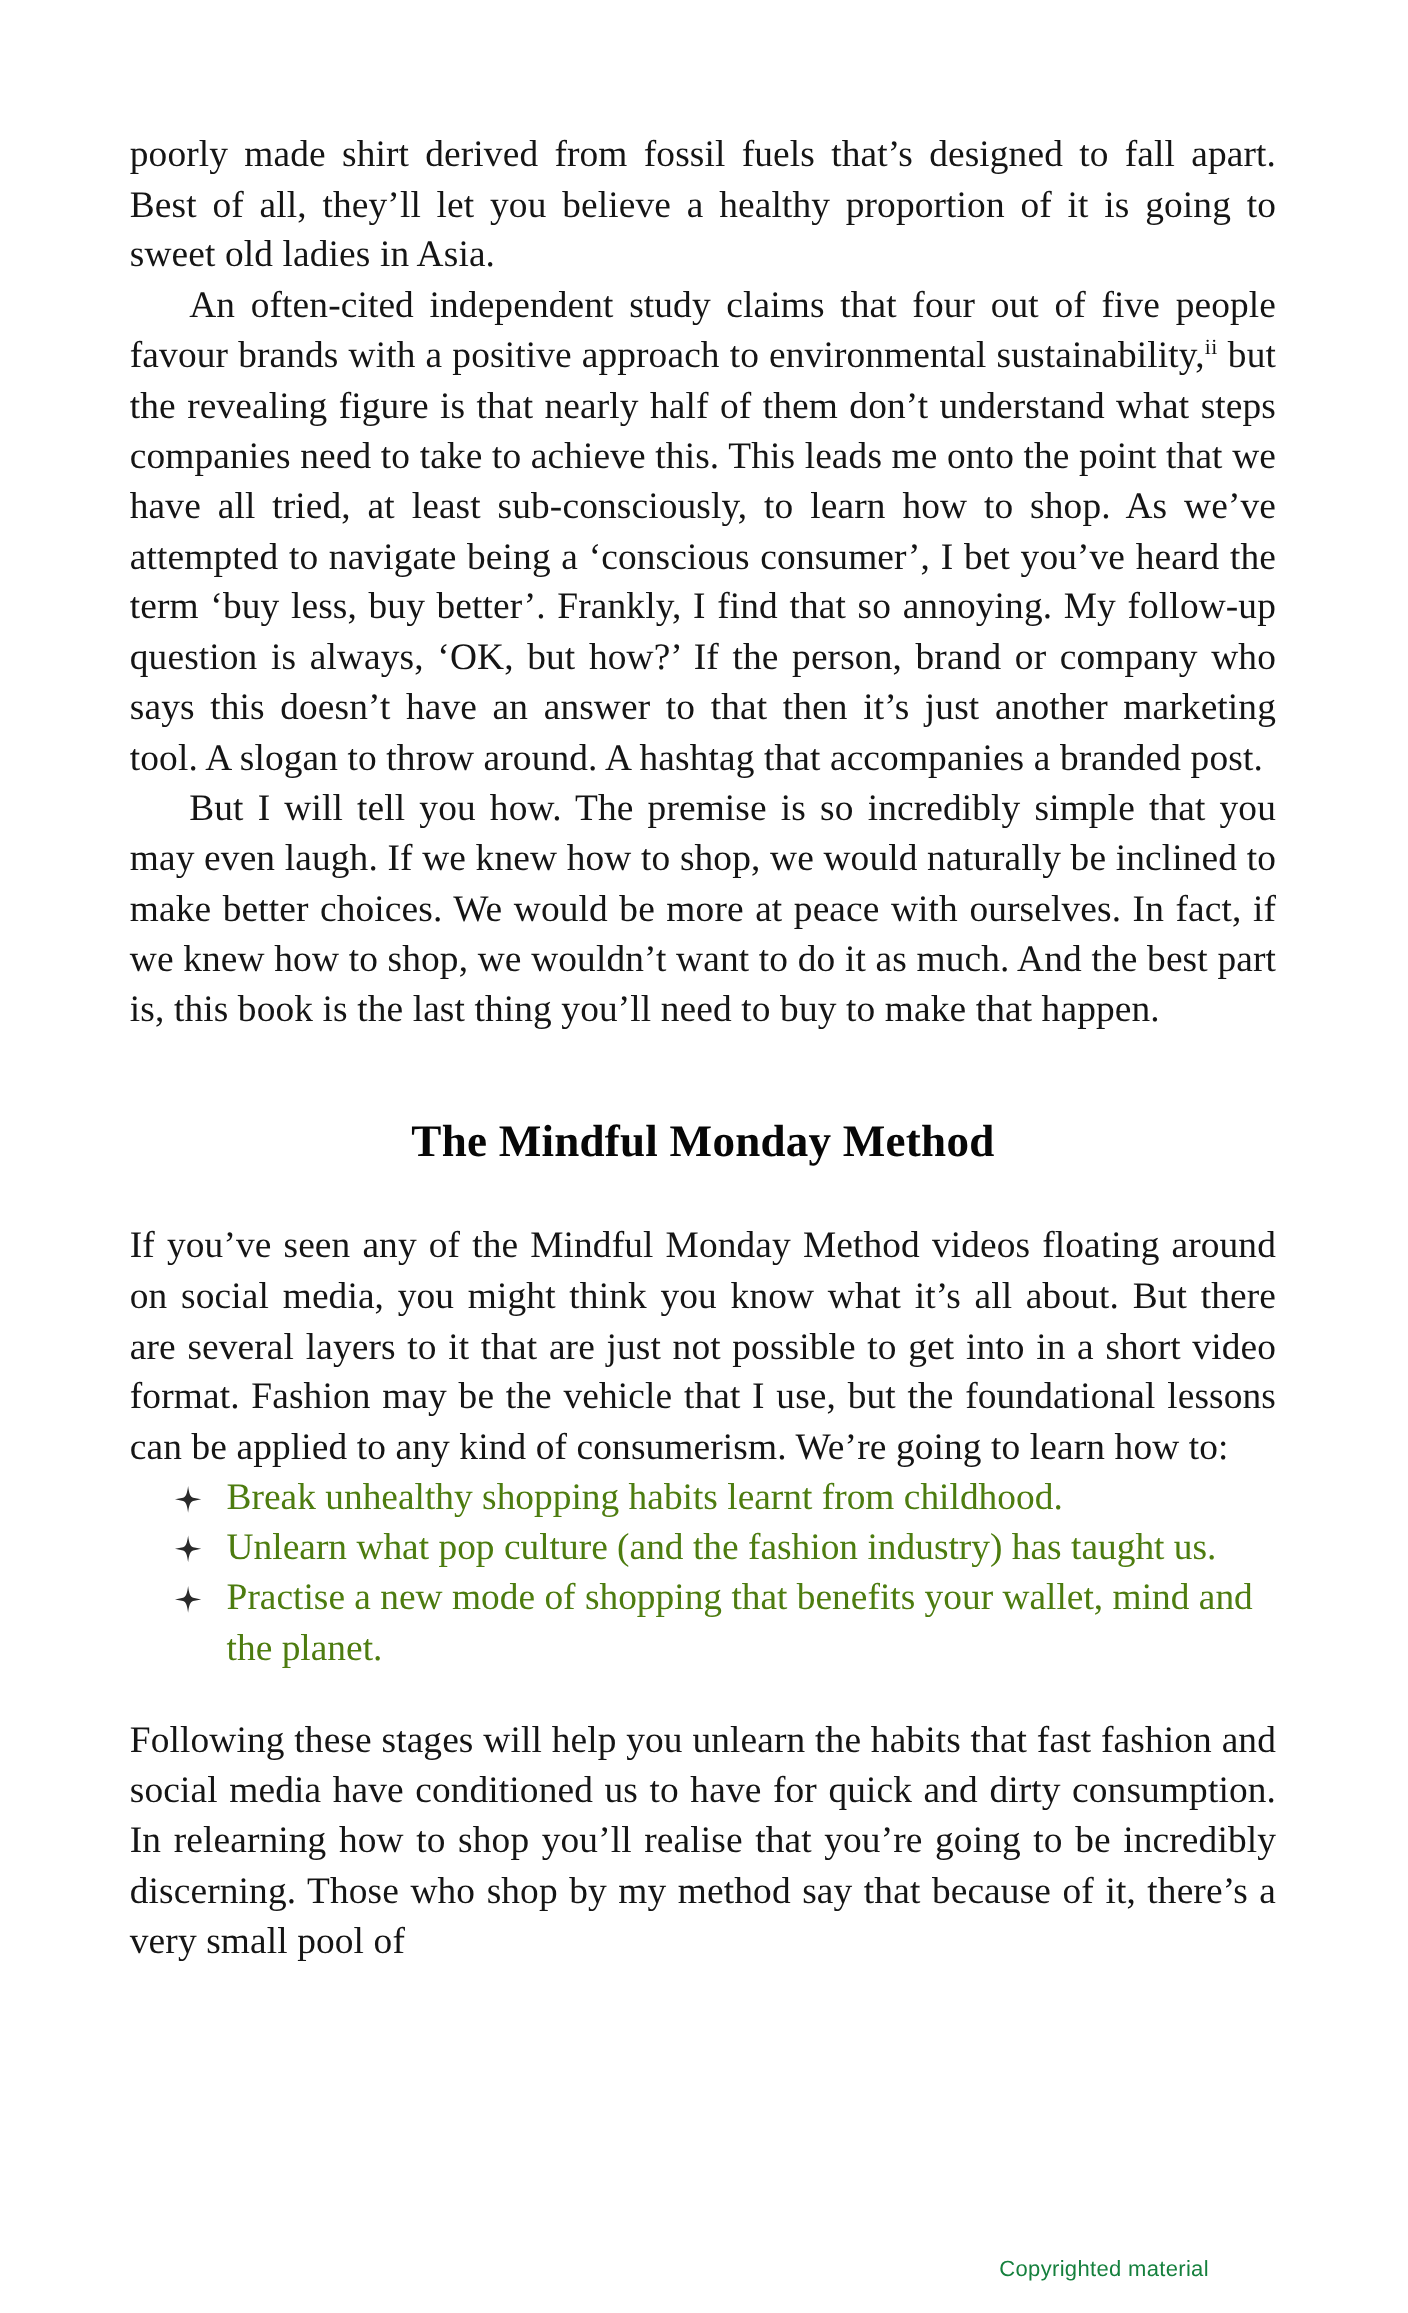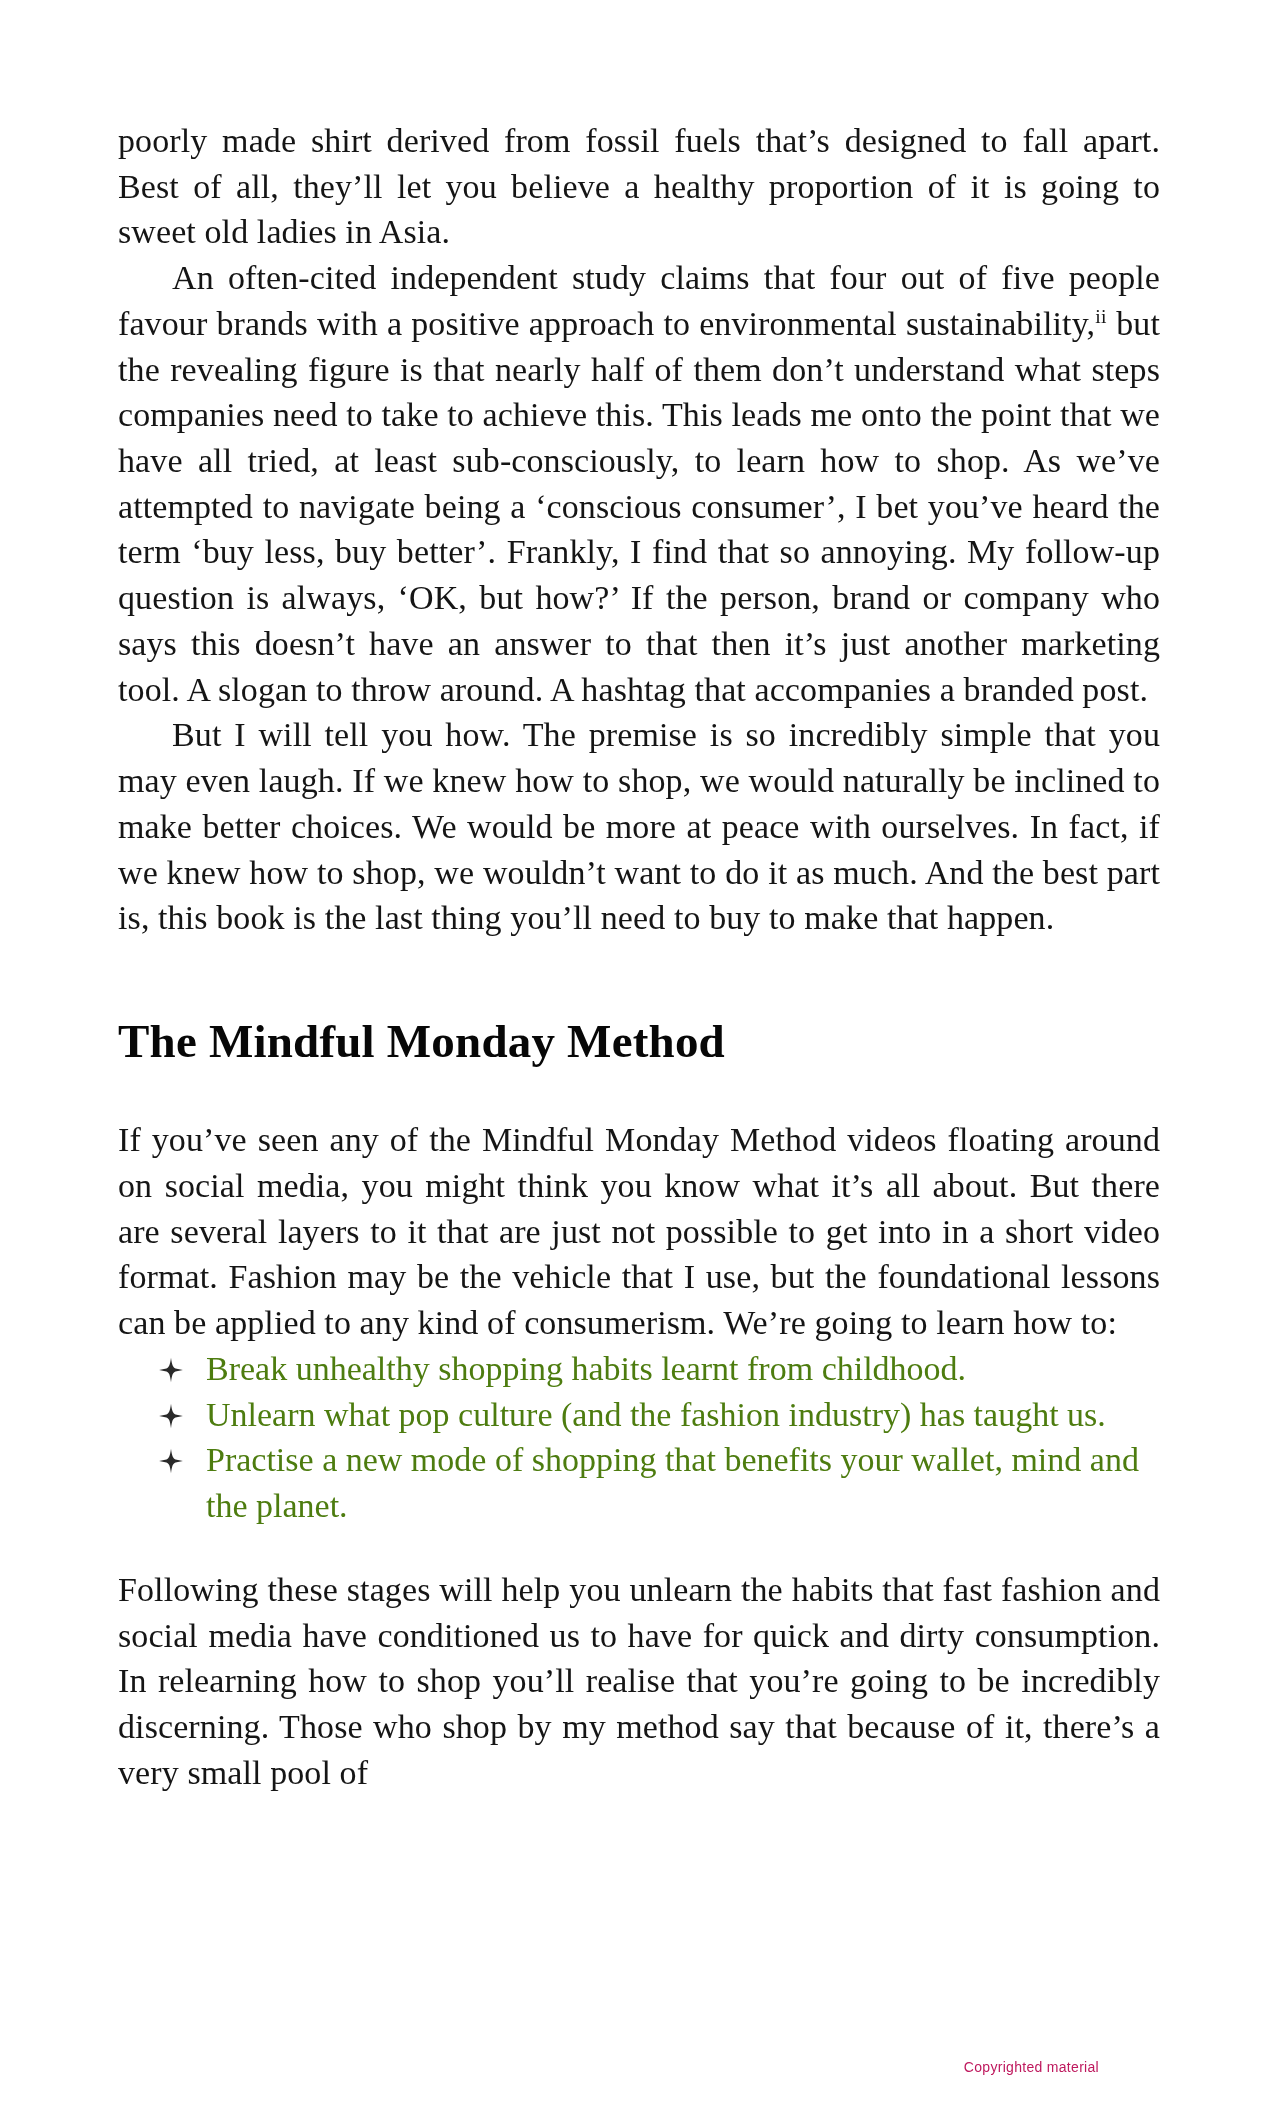--- a/index.html
+++ b/index.html
@@ -59,22 +59,23 @@
 
   sup.fn {
     font-size: 0.58em;
     vertical-align: super;
     line-height: 0;
     letter-spacing: 0.5px;
   }
 
   h2.section-heading {
     margin: 0;
-    font-size: 47px;
+    font-size: 41px;
     font-weight: bold;
+    text-align: center;
     color: #070707;
     letter-spacing: 0.2px;
     line-height: 1.2;
   }
 
   .spacer-before-heading { height: 72px; }
   .spacer-after-heading  { height: 48px; }
   .spacer-before-tail    { height: 38px; }
 
   ul.star-list {
@@ -106,23 +107,23 @@
     display: block;
     width: 26px;
     height: 30px;
     margin-top: 6px;
   }
 
   .copyright-mark {
     position: absolute;
     right: 60px;
     bottom: 28px;
-    font-size: 14px;
+    font-size: 20px;
     font-family: "Liberation Sans", "DejaVu Sans", sans-serif;
-    color: #be185d;
+    color: #15803d;
     letter-spacing: 0.3px;
     white-space: nowrap;
   }
 </style>
 </head>
 <body>
 
 <div class="page">
 
   <div class="content">

